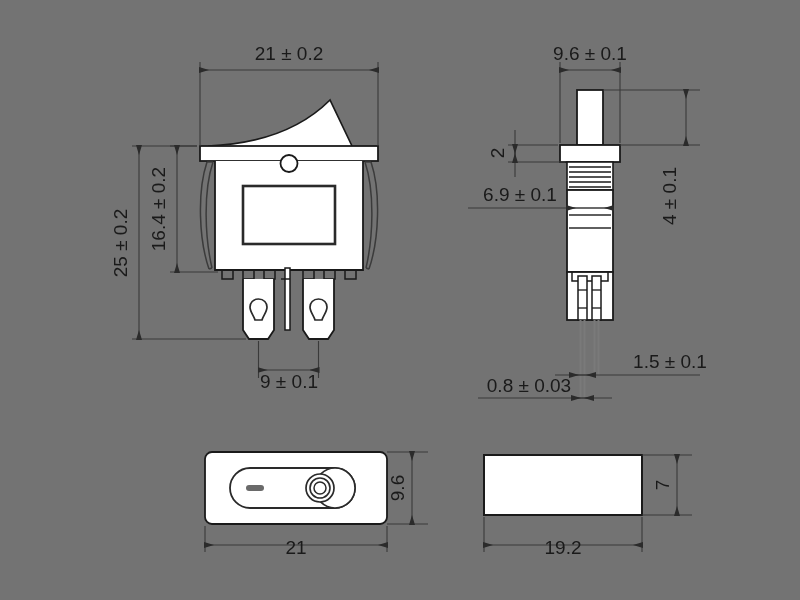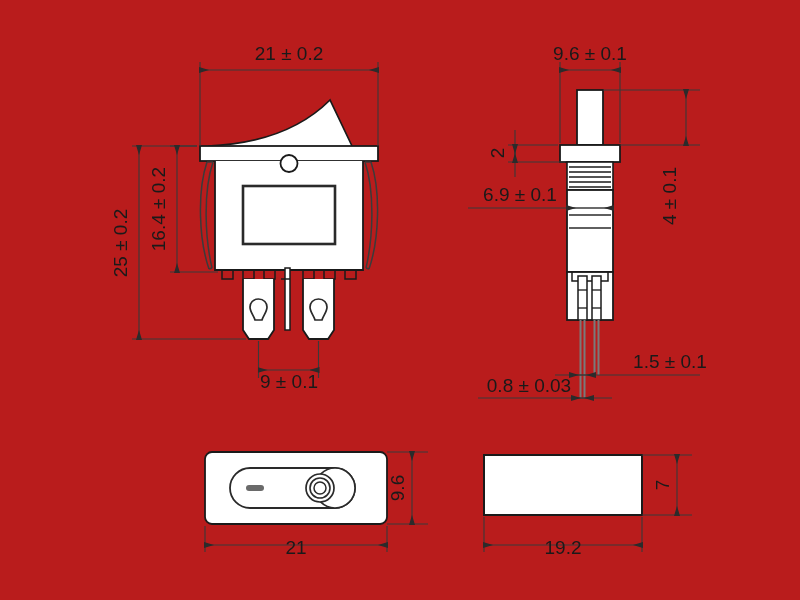--- a/index.html
+++ b/index.html
@@ -5,21 +5,21 @@
 <style>
   html, body {
     margin: 0;
     padding: 0;
     background: #ffffff;
   }
   #sheet {
     position: relative;
     width: 800px;
     height: 600px;
-    background: #b91c1c;
+    background: #737373;
     overflow: hidden;
     font-family: "Liberation Sans", sans-serif;
   }
   #drawing {
     position: absolute;
     left: 0;
     top: 0;
     width: 800px;
     height: 600px;
   }

